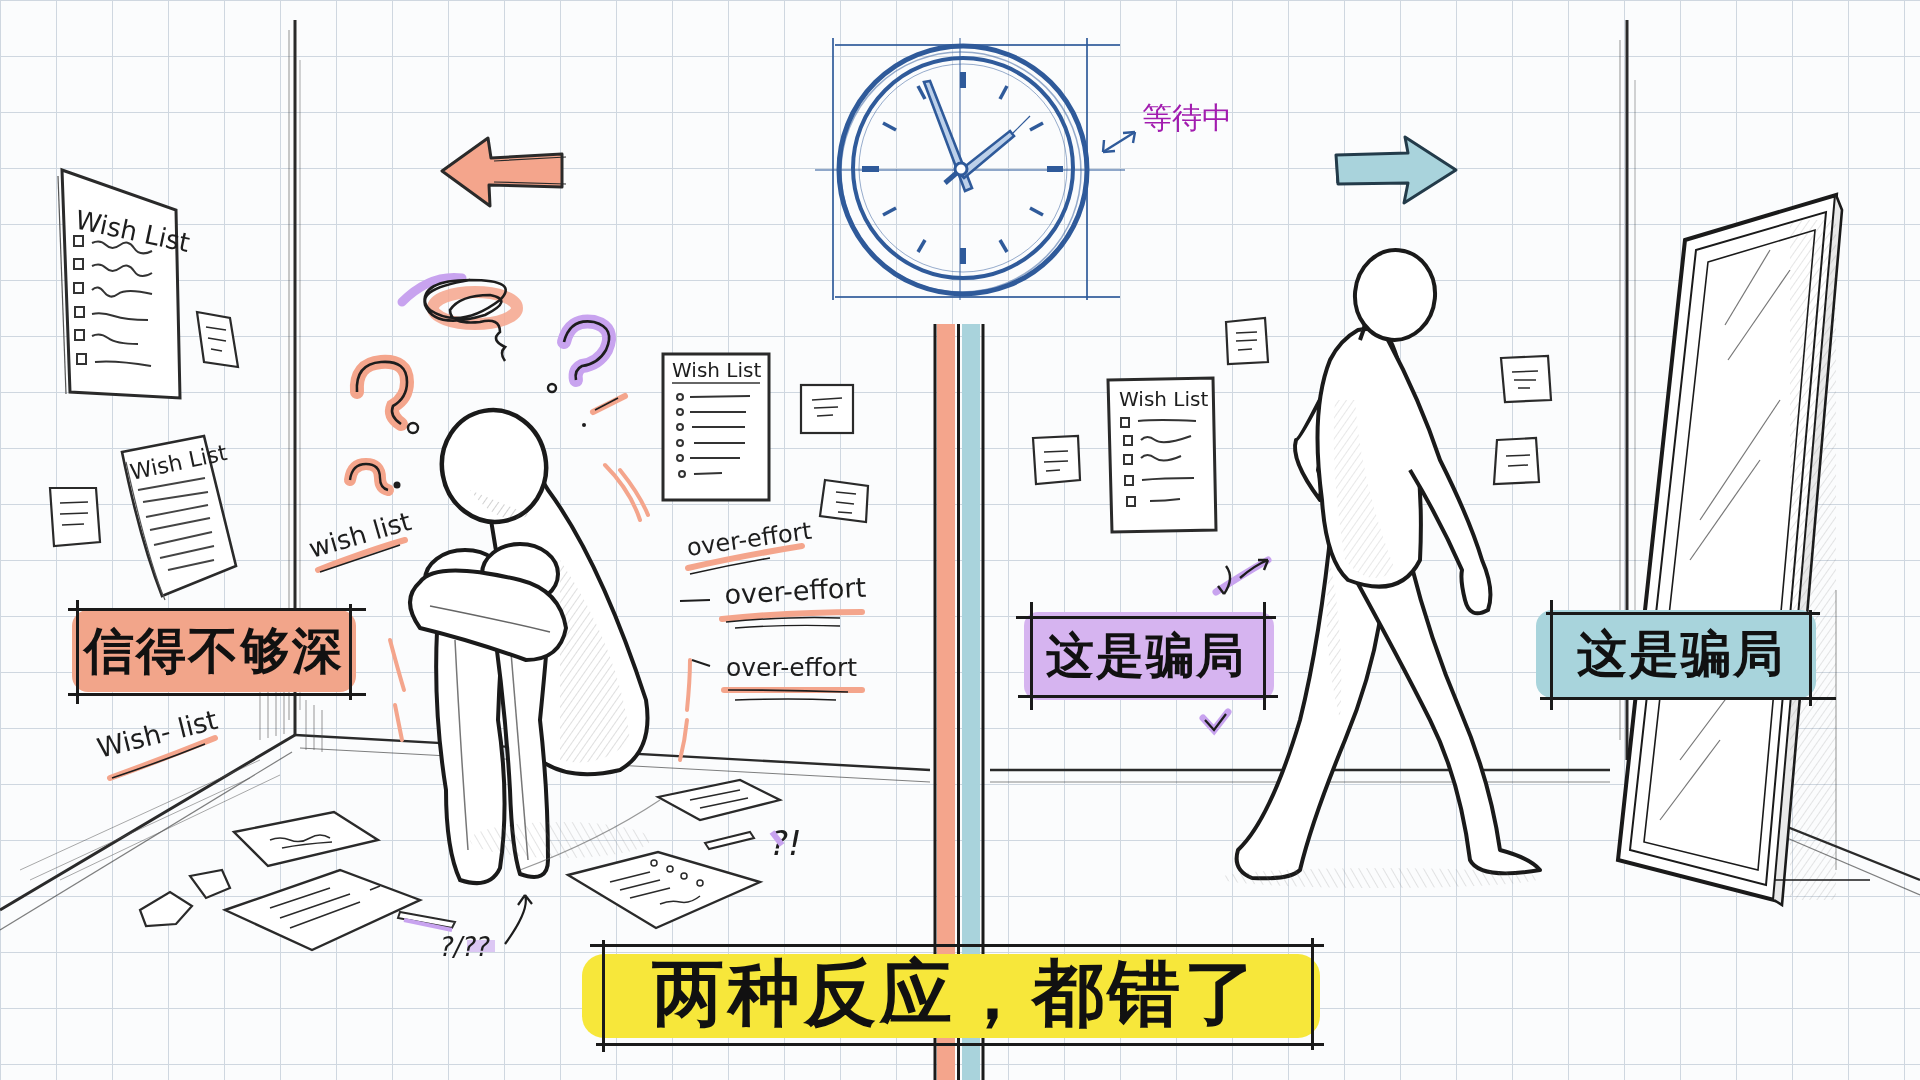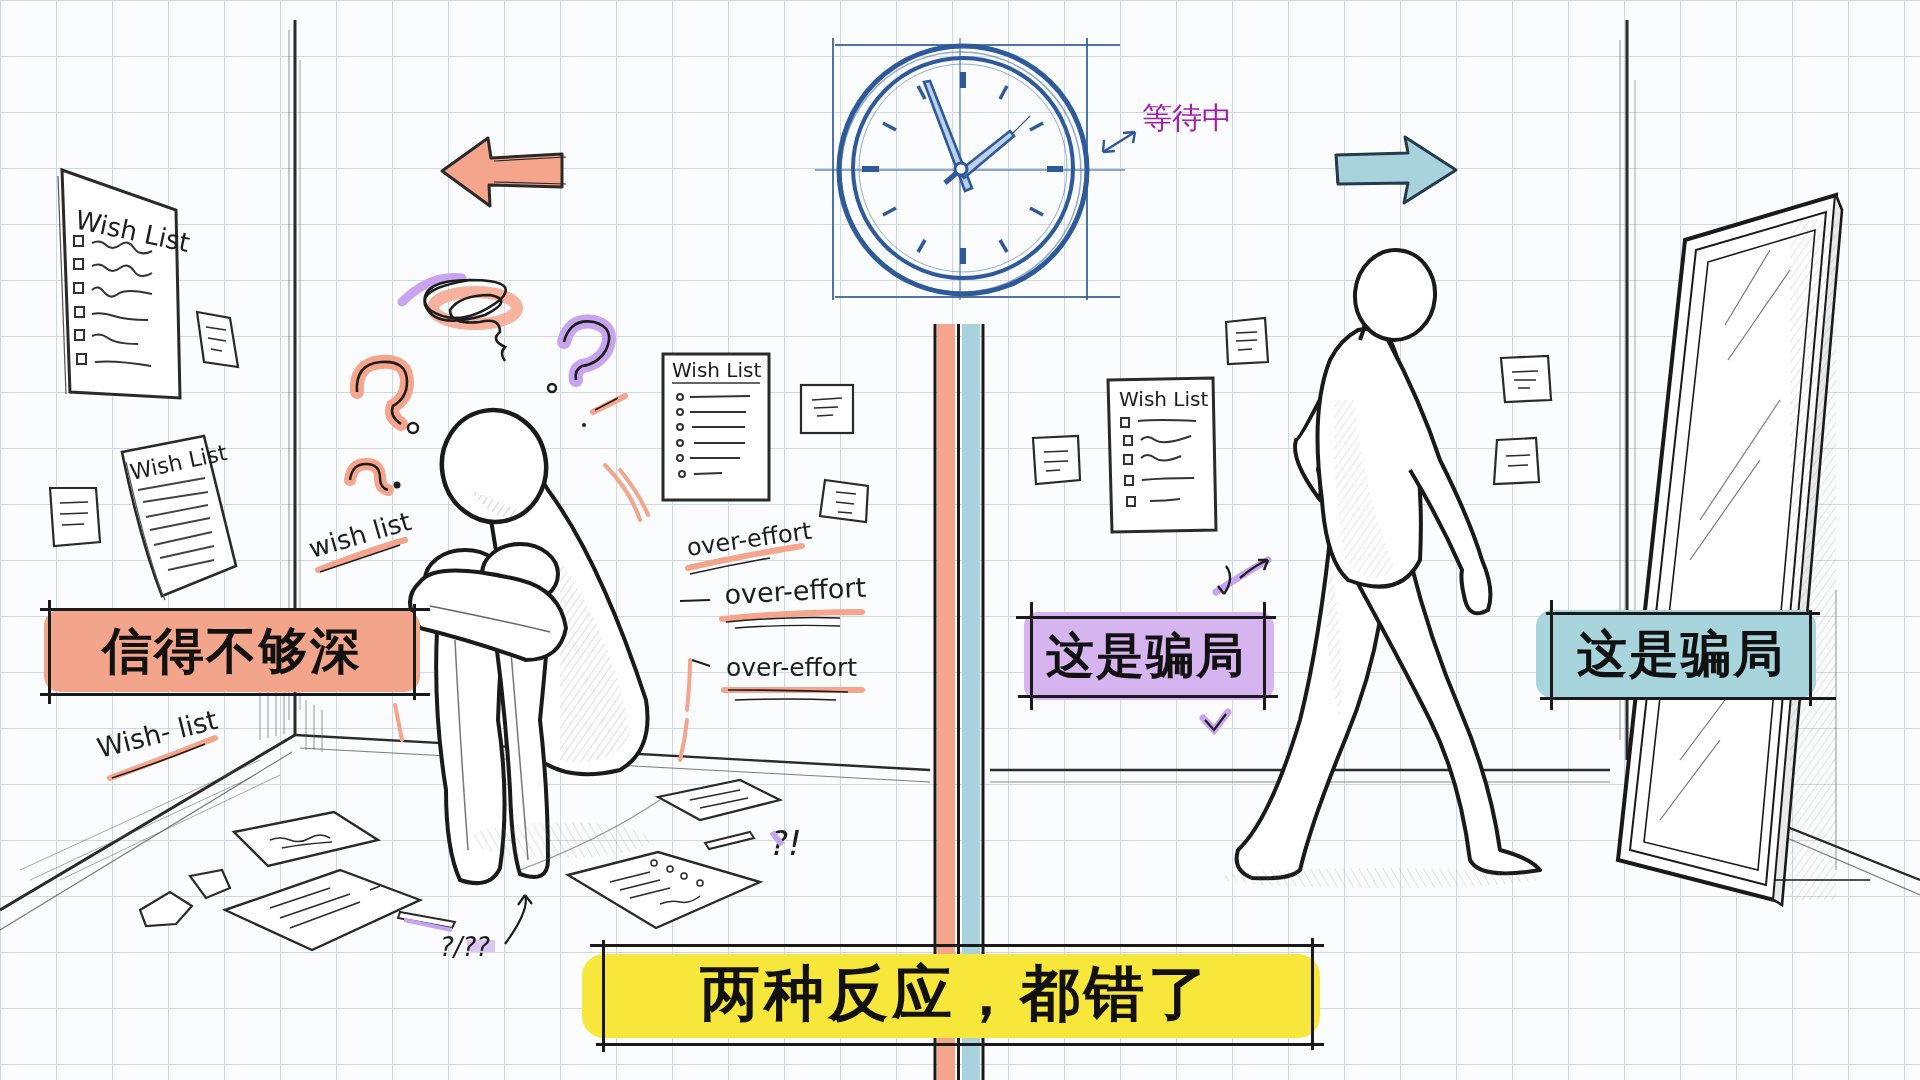--- a/index.html
+++ b/index.html
@@ -410,21 +410,21 @@
       <line x1="1680" y1="760" x2="1740" y2="680"></line>
       <line x1="1660" y1="820" x2="1720" y2="740"></line>
     </g>
     <rect x="1790" y="220" width="46" height="680" fill="url(#hatch)" opacity="0.55" stroke="none"></rect>
     <path d="M1775 880 L1870 880" stroke-width="1.6"></path>
   </g>
 </svg>
 
 <div class="abs" style="left:1142px; top:98px; font-size:30px; color:#a21caf; font-family:'DejaVu Sans', sans-serif;">等待中</div>
 
-<div class="label-box" style="left:44px; top:606px; width:376px; height:90px; font-size:50px;">
+<div class="label-box" style="left:72px; top:606px; width:284px; height:90px; font-size:50px;">
   <div class="fill" style="left:0; top:4px; right:0; bottom:4px; background:#f2a58a; border-radius:16px;"></div>
   <div class="frame-top" style="left:-4px; right:-10px; top:2px;"></div>
   <div class="frame-bot" style="left:-4px; right:-10px; bottom:0px;"></div>
   <div class="frame-left" style="left:4px; top:-6px; bottom:-8px;"></div>
   <div class="frame-right" style="right:4px; top:-2px; bottom:-4px;"></div>
   <span class="txt">信得不够深</span>
 </div>
 
 <div class="label-box" style="left:1024px; top:612px; width:244px; height:88px; font-size:48px;">
   <div class="fill" style="left:0; top:0; right:-6px; bottom:0; background:#d6b4f0; border-radius:14px;"></div>
@@ -437,20 +437,20 @@
 
 <div class="label-box" style="left:1546px; top:608px; width:270px; height:92px; font-size:50px;">
   <div class="fill" style="left:-10px; top:2px; right:0; bottom:2px; background:#a8d4dc; border-radius:16px;"></div>
   <div class="frame-top" style="left:0; right:-4px; top:4px;"></div>
   <div class="frame-bot" style="left:-6px; right:-20px; bottom:0px;"></div>
   <div class="frame-left" style="left:4px; top:-8px; bottom:-10px;"></div>
   <div class="frame-right" style="right:4px; top:2px; bottom:-6px;"></div>
   <span class="txt">这是骗局</span>
 </div>
 
-<div class="label-box" style="left:600px; top:944px; width:712px; height:100px; font-size:60px; letter-spacing:4px;">
+<div class="label-box" style="left:600px; top:944px; width:712px; height:100px; font-size:72px; letter-spacing:4px;">
   <div class="fill" style="left:-18px; top:10px; right:-8px; bottom:6px; background:#f7e73a; border-radius:22px;"></div>
   <div class="frame-top" style="left:-10px; right:-12px; top:0px;"></div>
   <div class="frame-bot" style="left:-4px; right:-12px; bottom:-2px;"></div>
   <div class="frame-left" style="left:2px; top:-4px; bottom:-8px;"></div>
   <div class="frame-right" style="right:-2px; top:-6px; bottom:-6px;"></div>
   <span class="txt">两种反应，都错了</span>
 </div>
 
 </body></html>

